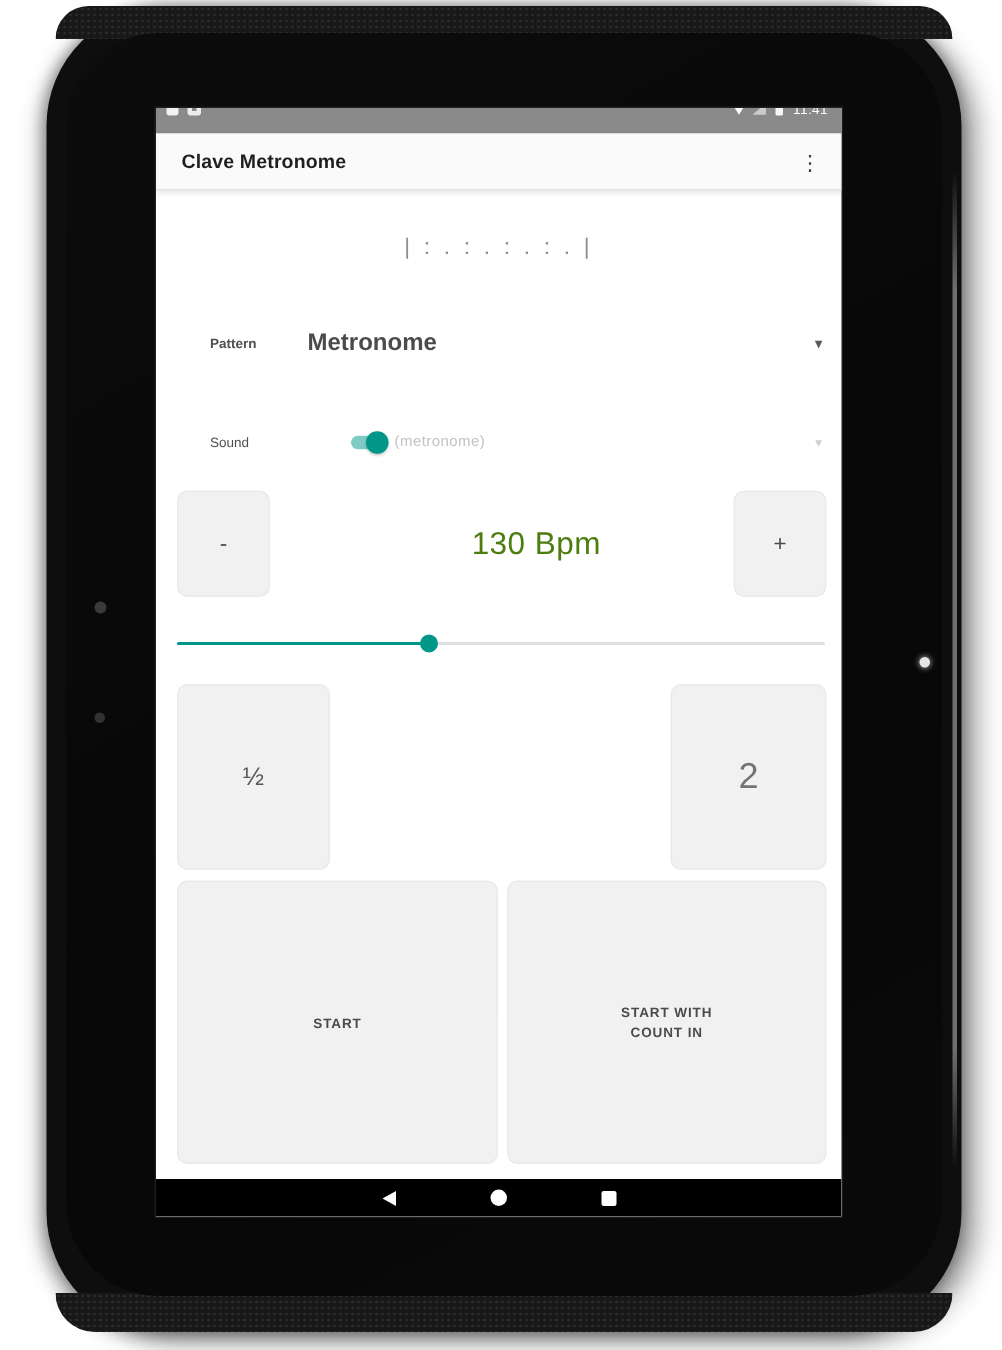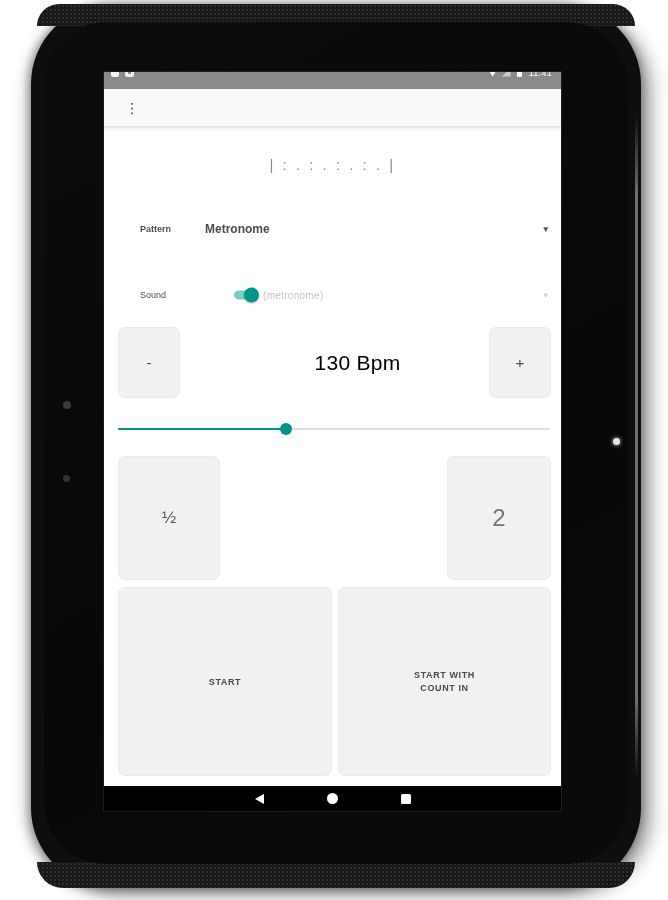--- a/index.html
+++ b/index.html
@@ -55,41 +55,41 @@
 
   
   .pattern-display { position:absolute; top:81px; left:0; width:100%; height:24px;
                      text-align:center; font-size:15px; line-height:24px; color:#8d8d8d; letter-spacing:2.5px; }
 
   
   .content-row { position:absolute; left:14px; width:433px; height:20px; }
   .row-pattern { top:147px;font-weight:bold; }
   .row-sound   { top:213px; }
   .row-label { position:absolute; left:22px; top:50%; transform:translateY(-50%); font-size:9px; color:#4f4f4f; }
-  .row-value { position:absolute; left:87px; top:50%; transform:translateY(-50%); font-size:12px; color:#4b4b4b; }
+  .row-value { position:absolute; left:87px; top:50%; transform:translateY(-50%); font-size:16px; color:#4b4b4b; }
   .row-arrow { position:absolute; right:3px; top:50%; transform:translateY(-50%); font-size:9px; }
   .arrow-dark { color:#5a5a5a; }
   .arrow-light { color:#cfcfcf; }
   .sound-value { position:absolute; left:145px; top:50%; transform:translateY(-50%); font-size:10px; color:#c3c3c3; letter-spacing:.3px; }
 
   
   .switch { position:absolute; left:116px; top:50%; transform:translateY(-50%); width:24px; height:11px; cursor:pointer; }
   .switch-track { position:absolute; left:0; top:1px; width:24px; height:9px; border-radius:5px; background:#7fcbc3; }
   .switch-thumb { position:absolute; top:-2px; left:0; width:15px; height:15px; border-radius:50%; background:#009688; box-shadow:0 1px 2px rgba(0,0,0,.25); }
   .switch.on .switch-thumb { left:10px; }
 
   
   .bpm-row { top:255px; height:71px; }
   .card-btn { position:absolute; background:#f1f1f1; border:1px solid #eaeaea; border-radius:7px;
               display:flex; align-items:center; justify-content:center; color:#4a4a4a; cursor:pointer; }
   .btn-minus { left:0; top:0; width:62px; height:71px; font-size:15px; }
   .btn-plus  { right:0; top:0; width:62px; height:71px; font-size:15px; }
   .bpm-value { position:absolute; left:62px; right:62px; top:0; height:71px;
                display:flex; align-items:center; justify-content:center;
-               font-size:21px; color:#000000; letter-spacing:.3px;margin-left:46px; }
+               font-size:21px; color:#4d7c0f; letter-spacing:.3px;margin-left:46px; }
 
   
   .slider-row { top:351px; height:12px; }
   .slider-track { position:absolute; left:0; right:1px; top:5px; height:2px; background:#dedede; border-radius:1px; }
   .slider-fill { position:absolute; left:0; top:5px; height:2px; background:#009688; border-radius:1px; }
   .slider-thumb { position:absolute; top:0; width:12px; height:12px; border-radius:50%; background:#009688; }
 
   
   .mod-row { top:384px; height:124px; }
   .btn-half { left:0; top:0; width:102px; height:124px; font-size:17px; color:#565656; }
@@ -134,20 +134,21 @@
       <div class="sb-spacer"></div>
       <div class="sb-right">
         <div class="sb-wifi"></div>
         <div class="sb-cell"></div>
         <div class="sb-batt"></div>
         <div class="sb-time">11:41</div>
       </div>
     </div>
 
     <div class="toolbar">
+      <div class="toolbar-title">Clave Metronome</div>
       <div class="overflow-btn">⋮</div>
     </div>
 
     <div class="pattern-display">| : . : . : . : . |</div>
 
     <div class="content-row row-pattern">
       <div class="row-label">Pattern</div>
       <div class="row-value">Metronome</div>
       <div class="row-arrow arrow-dark">▾</div>
     </div>

